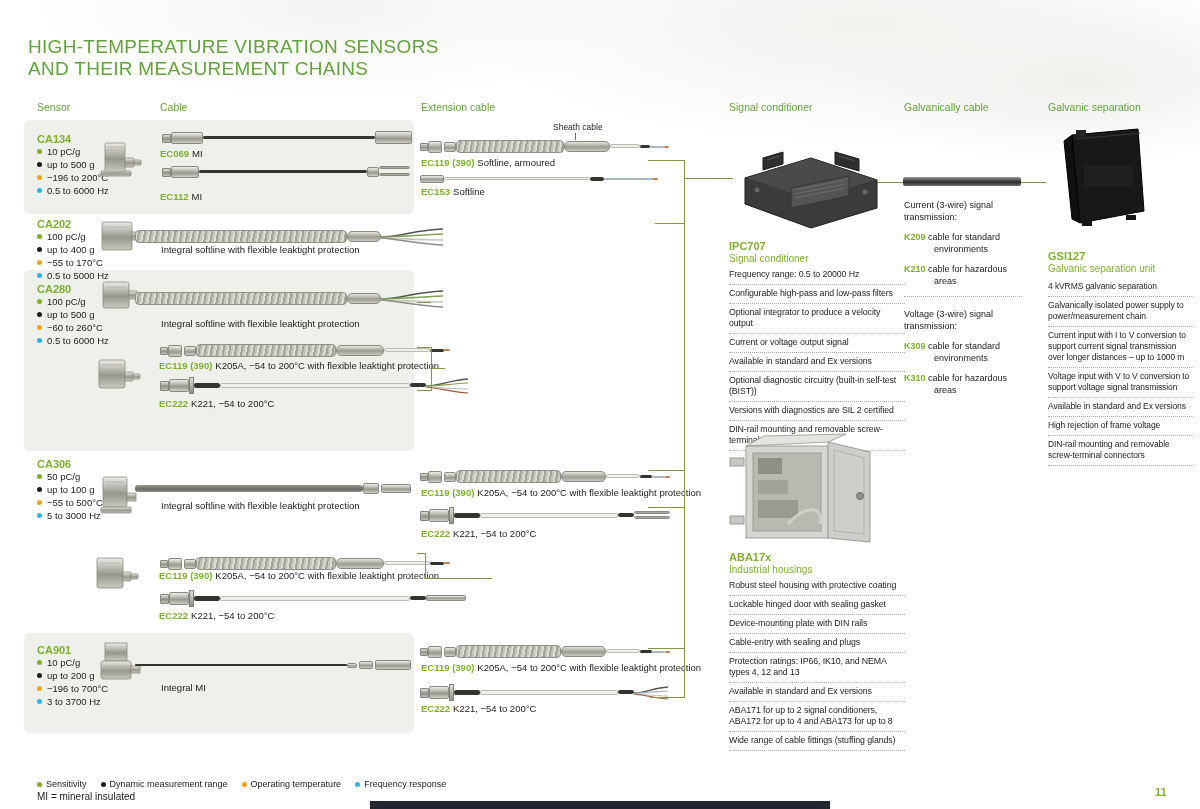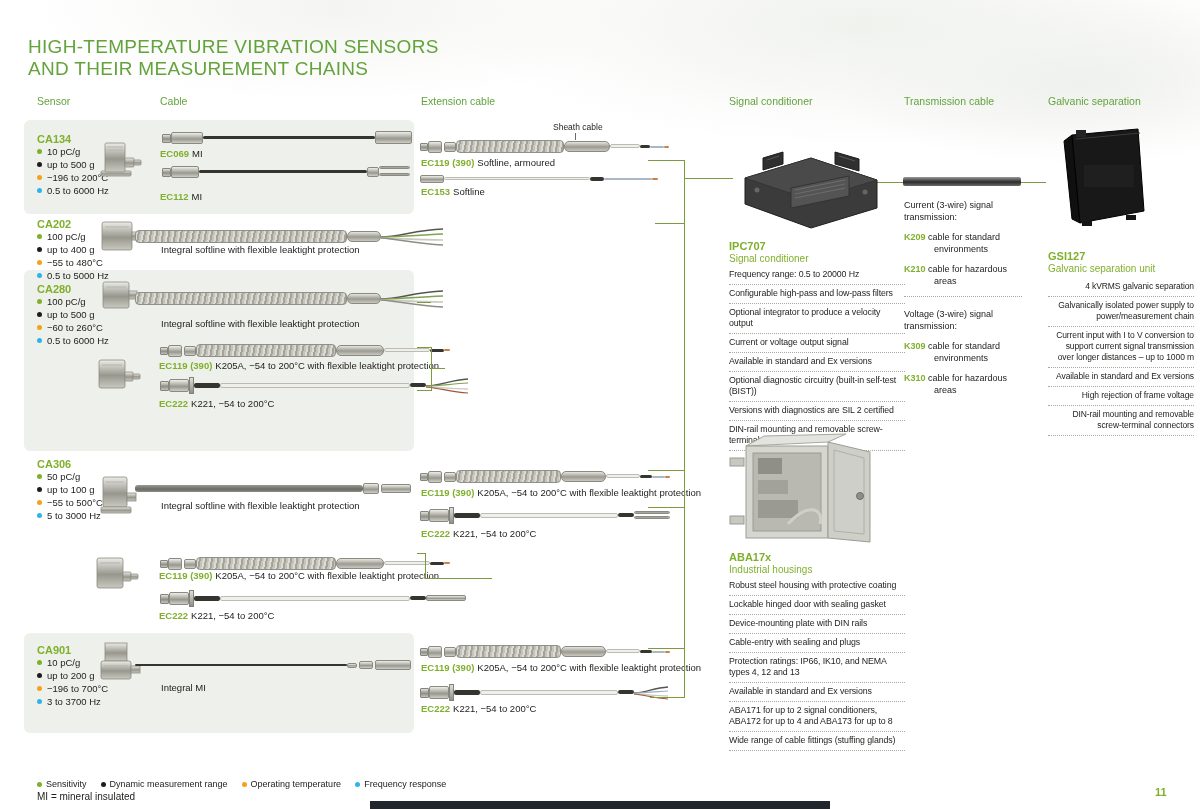--- a/index.html
+++ b/index.html
@@ -6,21 +6,21 @@
   body{width:1200px;height:809px;position:relative;overflow:hidden;background:#ffffff;
        font-family:"Liberation Sans",sans-serif;color:#1d1d1b;}
   #page{position:absolute;inset:0;border-radius:20px;}
   #page::before{content:"";position:absolute;inset:0;pointer-events:none;
     background:
       radial-gradient(620px 190px at 72% 3%, #f0f2ee 0%, rgba(255,255,255,0) 65%),
       radial-gradient(520px 160px at 28% 1%, #f4f5f2 0%, rgba(255,255,255,0) 60%),
       radial-gradient(420px 140px at 90% 10%, #eef0ec 0%, rgba(255,255,255,0) 60%);}
   .abs{position:absolute;}
   .title{font-size:19px;line-height:22px;color:#63a33c;letter-spacing:.3px;}
-  .col-h{font-size:10.5px;color:#63a33c;}
+  .col-h{font-size:10.5px;color:#63a33c;margin-top:6px;}
   .gray-block{position:absolute;background:#eef0eb;border-radius:6px;}
   .prod-code{font-size:11px;font-weight:bold;color:#7fb02c;}
   .spec{display:flex;align-items:center;gap:5px;font-size:9.5px;height:13px;}
   .dot{width:5px;height:5px;border-radius:50%;flex:0 0 auto;}
   .dot-g{background:#7fb02c;} .dot-k{background:#1d1d1b;}
   .dot-o{background:#f5a21b;} .dot-b{background:#2fb4e9;}
   .cable-label{font-size:9.5px;color:#1d1d1b;white-space:nowrap;}
   .cable-label .code{font-weight:bold;color:#7fb02c;margin-right:3px;}
   .small-note{font-size:8.5px;color:#1d1d1b;}
   
@@ -44,21 +44,21 @@
            padding:3px 0 4px 0;border-bottom:1px dotted #a5aba2;}
   .trans-block{position:absolute;width:118px;font-size:9px;line-height:11.5px;}
   .trans-title{margin-bottom:9px;}
   .trans-item{padding-left:30px;text-indent:-30px;margin-bottom:9px;}
   .trans-item .code{font-weight:bold;color:#7fb02c;}
   .dotted-div{border-top:1px dotted #a5aba2;margin:4px 0 12px 0;}
   .cline{position:absolute;background:#7d9b3e;}
   .legend{position:absolute;display:flex;gap:14px;align-items:center;font-size:9px;}
   .legend .item{display:flex;align-items:center;gap:4px;}
   .page-num{position:absolute;font-size:11px;font-weight:bold;color:#7fb02c;}
-  .gsi-feat .feature{font-size:8.5px;text-align:right;}
+  .gsi-feat .feature{font-size:8.5px;}
 </style>
 </head>
 <body>
 
 <div id="page">
 
 <svg width="0" height="0" style="position:absolute" aria-hidden="true">
       <defs>
 <linearGradient id="gm" x1="0" y1="0" x2="0" y2="1">
 <stop offset="0" stop-color="#ecece7"></stop>
@@ -70,21 +70,21 @@
 
 <div class="abs title" style="left:28px;top:36px;">
   <div>HIGH-TEMPERATURE VIBRATION SENSORS</div>
   <div>AND THEIR MEASUREMENT CHAINS</div>
 </div>
 
 <div class="abs col-h" style="left:37px;top:95px;">Sensor</div>
 <div class="abs col-h" style="left:160px;top:95px;">Cable</div>
 <div class="abs col-h" style="left:421px;top:95px;">Extension cable</div>
 <div class="abs col-h" style="left:729px;top:95px;">Signal conditioner</div>
-<div class="abs col-h" style="left:904px;top:95px;">Transmission cable</div>
+<div class="abs col-h" style="left:904px;top:95px;">Galvanically cable</div>
 <div class="abs col-h" style="left:1048px;top:95px;">Galvanic separation</div>
 
 <div class="gray-block" style="left:24px;top:120px;width:390px;height:94px;"></div>
 <div class="gray-block" style="left:24px;top:270px;width:390px;height:181px;"></div>
 <div class="gray-block" style="left:24px;top:633px;width:390px;height:100px;"></div>
 
 <div class="abs" style="left:37px;top:133px;">
   <div class="prod-code">CA134</div>
   <div class="spec">
         <span class="dot dot-g"></span>
@@ -109,21 +109,21 @@
   <div class="spec">
         <span class="dot dot-g"></span>
         <span>100 pC/g</span>
       </div>
   <div class="spec">
         <span class="dot dot-k"></span>
         <span>up to 400 g</span>
       </div>
   <div class="spec">
         <span class="dot dot-o"></span>
-        <span>−55 to 480°C</span>
+        <span>−55 to 170°C</span>
       </div>
   <div class="spec">
         <span class="dot dot-b"></span>
         <span>0.5 to 5000 Hz</span>
       </div>
 </div>
 
 <div class="abs" style="left:37px;top:283px;">
   <div class="prod-code">CA280</div>
   <div class="spec">
@@ -506,20 +506,21 @@
   <rect x="32" y="40" width="50" height="22" fill="#1f1f1f"></rect>
   <rect x="30" y="96" width="10" height="5" fill="#141414"></rect>
   <rect x="74" y="90" width="10" height="5" fill="#141414"></rect>
 </svg>
 <div class="abs dev-code" style="left:1048px;top:250px">GSI127</div>
 <div class="abs dev-sub" style="left:1048px;top:263px">Galvanic separation unit</div>
 <div class="features gsi-feat" style="left:1048px;top:278px;width:146px">
   <div class="feature">4 kVRMS galvanic separation</div>
   <div class="feature">Galvanically isolated power supply to power/measurement chain</div>
   <div class="feature">Current input with I to V conversion to support current signal transmission over longer distances – up to 1000 m</div>
+  <div class="feature">Voltage input with V to V conversion to support voltage signal transmission</div>
   <div class="feature">Available in standard and Ex versions</div>
   <div class="feature">High rejection of frame voltage</div>
   <div class="feature">DIN-rail mounting and removable screw-terminal connectors</div>
 </div>
 
 <div class="legend" style="left:37px;top:779px">
   <div class="item">
         <span class="dot dot-g"></span>
         <span>Sensitivity</span>
       </div>

